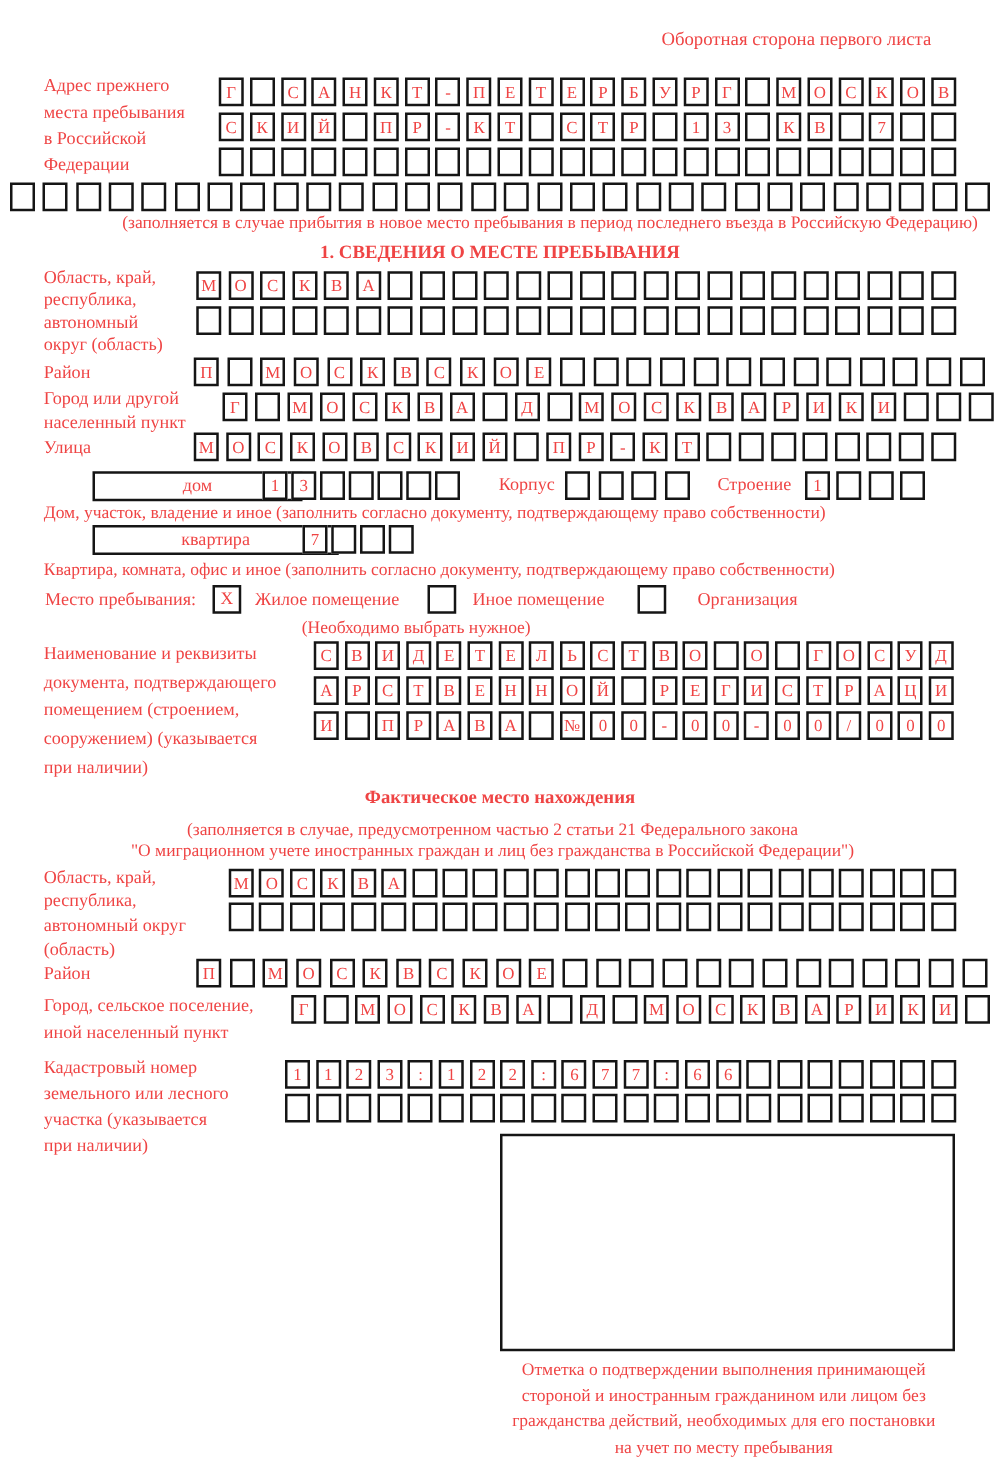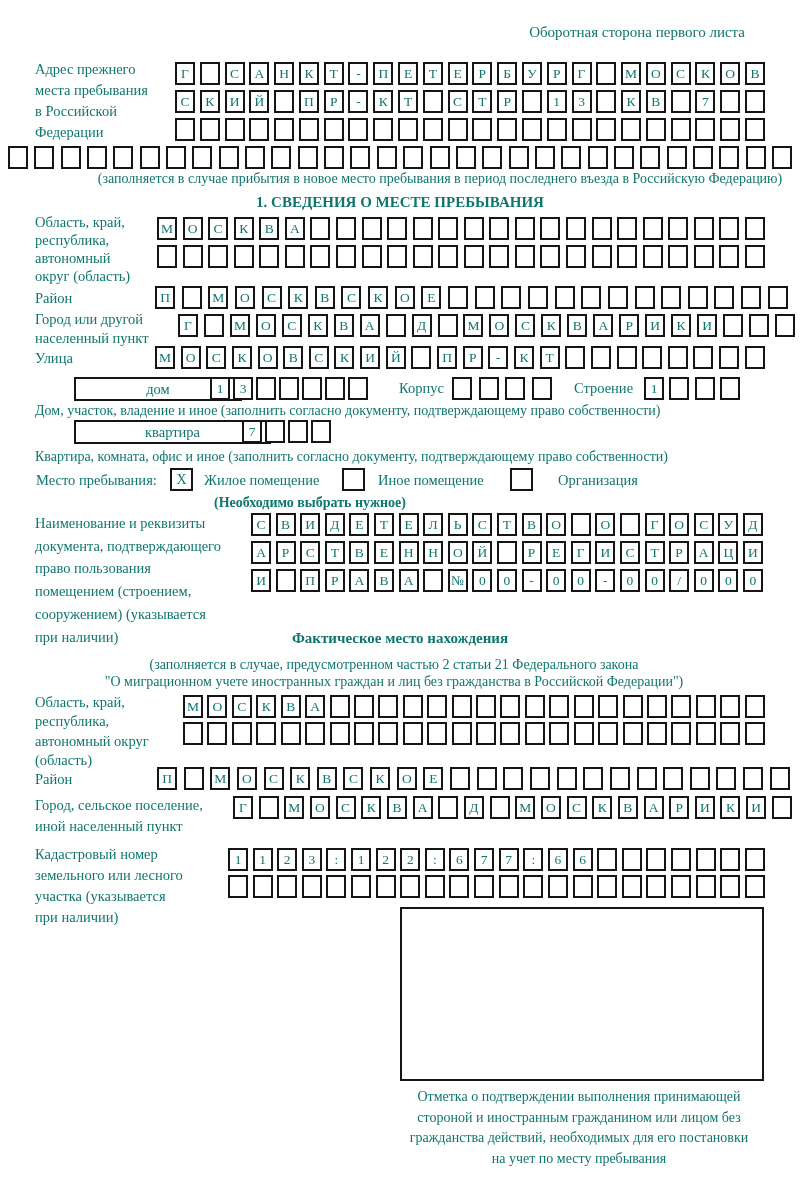--- a/index.html
+++ b/index.html
@@ -1,16 +1,16 @@
 <!DOCTYPE html>
 <html><head>
 <meta charset="utf-8">
 <style>
   html,body{margin:0;padding:0;background:#ffffff;}
-  .page{position:relative;width:800px;height:1180px;background:#ffffff;color:#0f766e;
+  .page{position:relative;width:800px;height:1180px;background:#ffffff;color:#ef4444;
         font-family:"Liberation Serif", serif;overflow:hidden;}
   .lbl{position:absolute;font-size:14.5px;line-height:18.5px;white-space:nowrap;}
   .cap{position:absolute;font-size:14px;white-space:nowrap;}
   .center{text-align:center;white-space:normal;}
   .sect{position:absolute;left:0;width:100%;text-align:center;font-weight:bold;font-size:15px;}
   .boxrow{position:absolute;display:flex;justify-content:space-between;}
   .cbox{box-sizing:border-box;flex:0 0 auto;width:20px;height:23px;border:2px solid #151515;
         display:flex;align-items:center;justify-content:center;font-size:13.5px;background:#fff;}
   .chk{position:absolute;box-sizing:border-box;width:23px;height:23px;border:2px solid #151515;
        display:flex;align-items:center;justify-content:center;font-size:14px;}
@@ -326,26 +326,25 @@
     </div>
   <div class="cap" style="left:35px;top:449px;">Квартира, комната, офис и иное (заполнить согласно документу, подтверждающему право собственности)</div>
 
   <div class="lbl" style="left:36px;top:471px;">Место пребывания:</div>
   <span class="chk" style="left:170px;top:468px;">X</span>
   <div class="lbl" style="left:204px;top:471px;">Жилое помещение</div>
   <span class="chk" style="left:342px;top:468px;"></span>
   <div class="lbl" style="left:378px;top:471px;">Иное помещение</div>
   <span class="chk" style="left:510px;top:468px;"></span>
   <div class="lbl" style="left:558px;top:471px;">Организация</div>
-  <div class="cap center" style="left:125px;top:495px;width:370px;font-weight:bold;">(Необходимо выбрать нужное)</div>
+  <div class="cap center" style="left:148px;top:495px;width:370px;">(Необходимо выбрать нужное)</div>
 
   <div class="lbl" style="left:35px;top:512px;line-height:22.7px;">
       <div>Наименование и реквизиты</div>
       <div>документа, подтверждающего</div>
-      <div>право пользования</div>
       <div>помещением (строением,</div>
       <div>сооружением) (указывается</div>
       <div>при наличии)</div>
     </div>
   <div class="boxrow" style="left:251px;top:513px;width:512px;">
       <span class="cbox">С</span>
       <span class="cbox">В</span>
       <span class="cbox">И</span>
       <span class="cbox">Д</span>
       <span class="cbox">Е</span>

